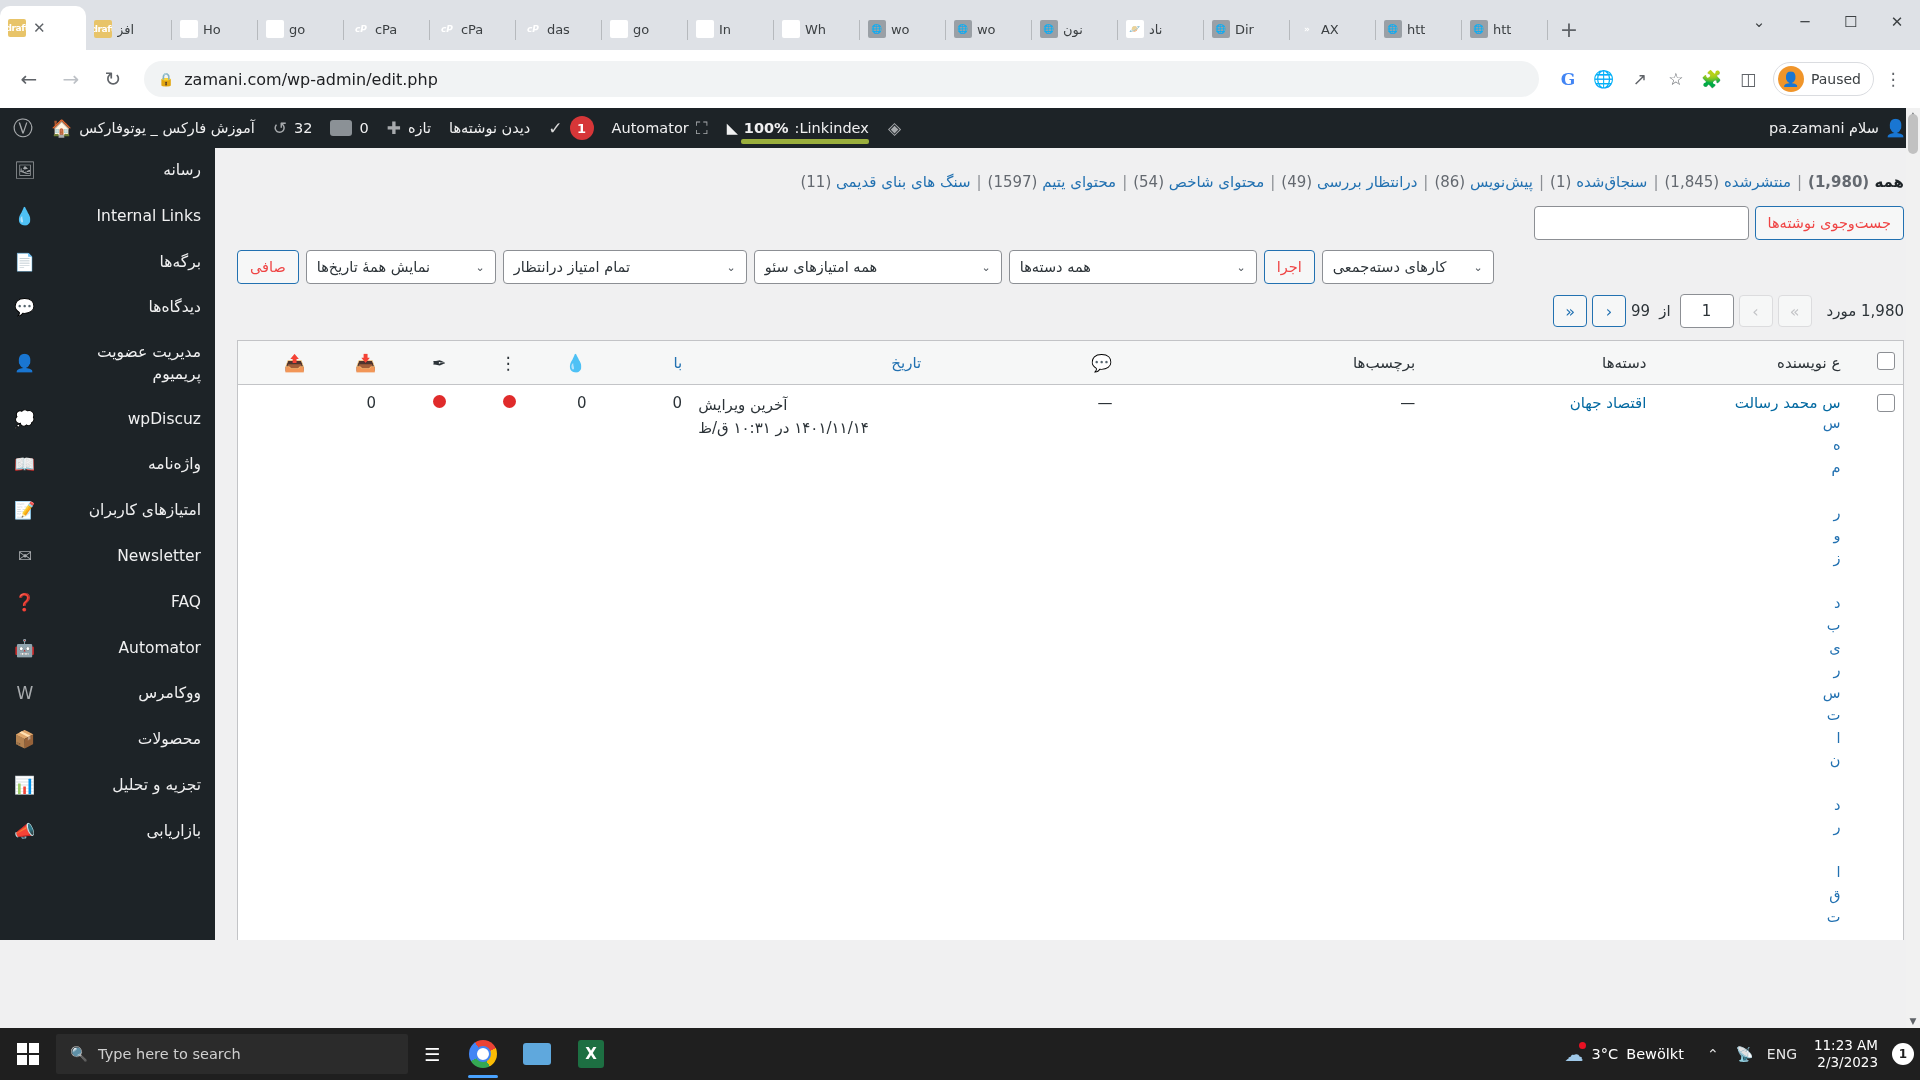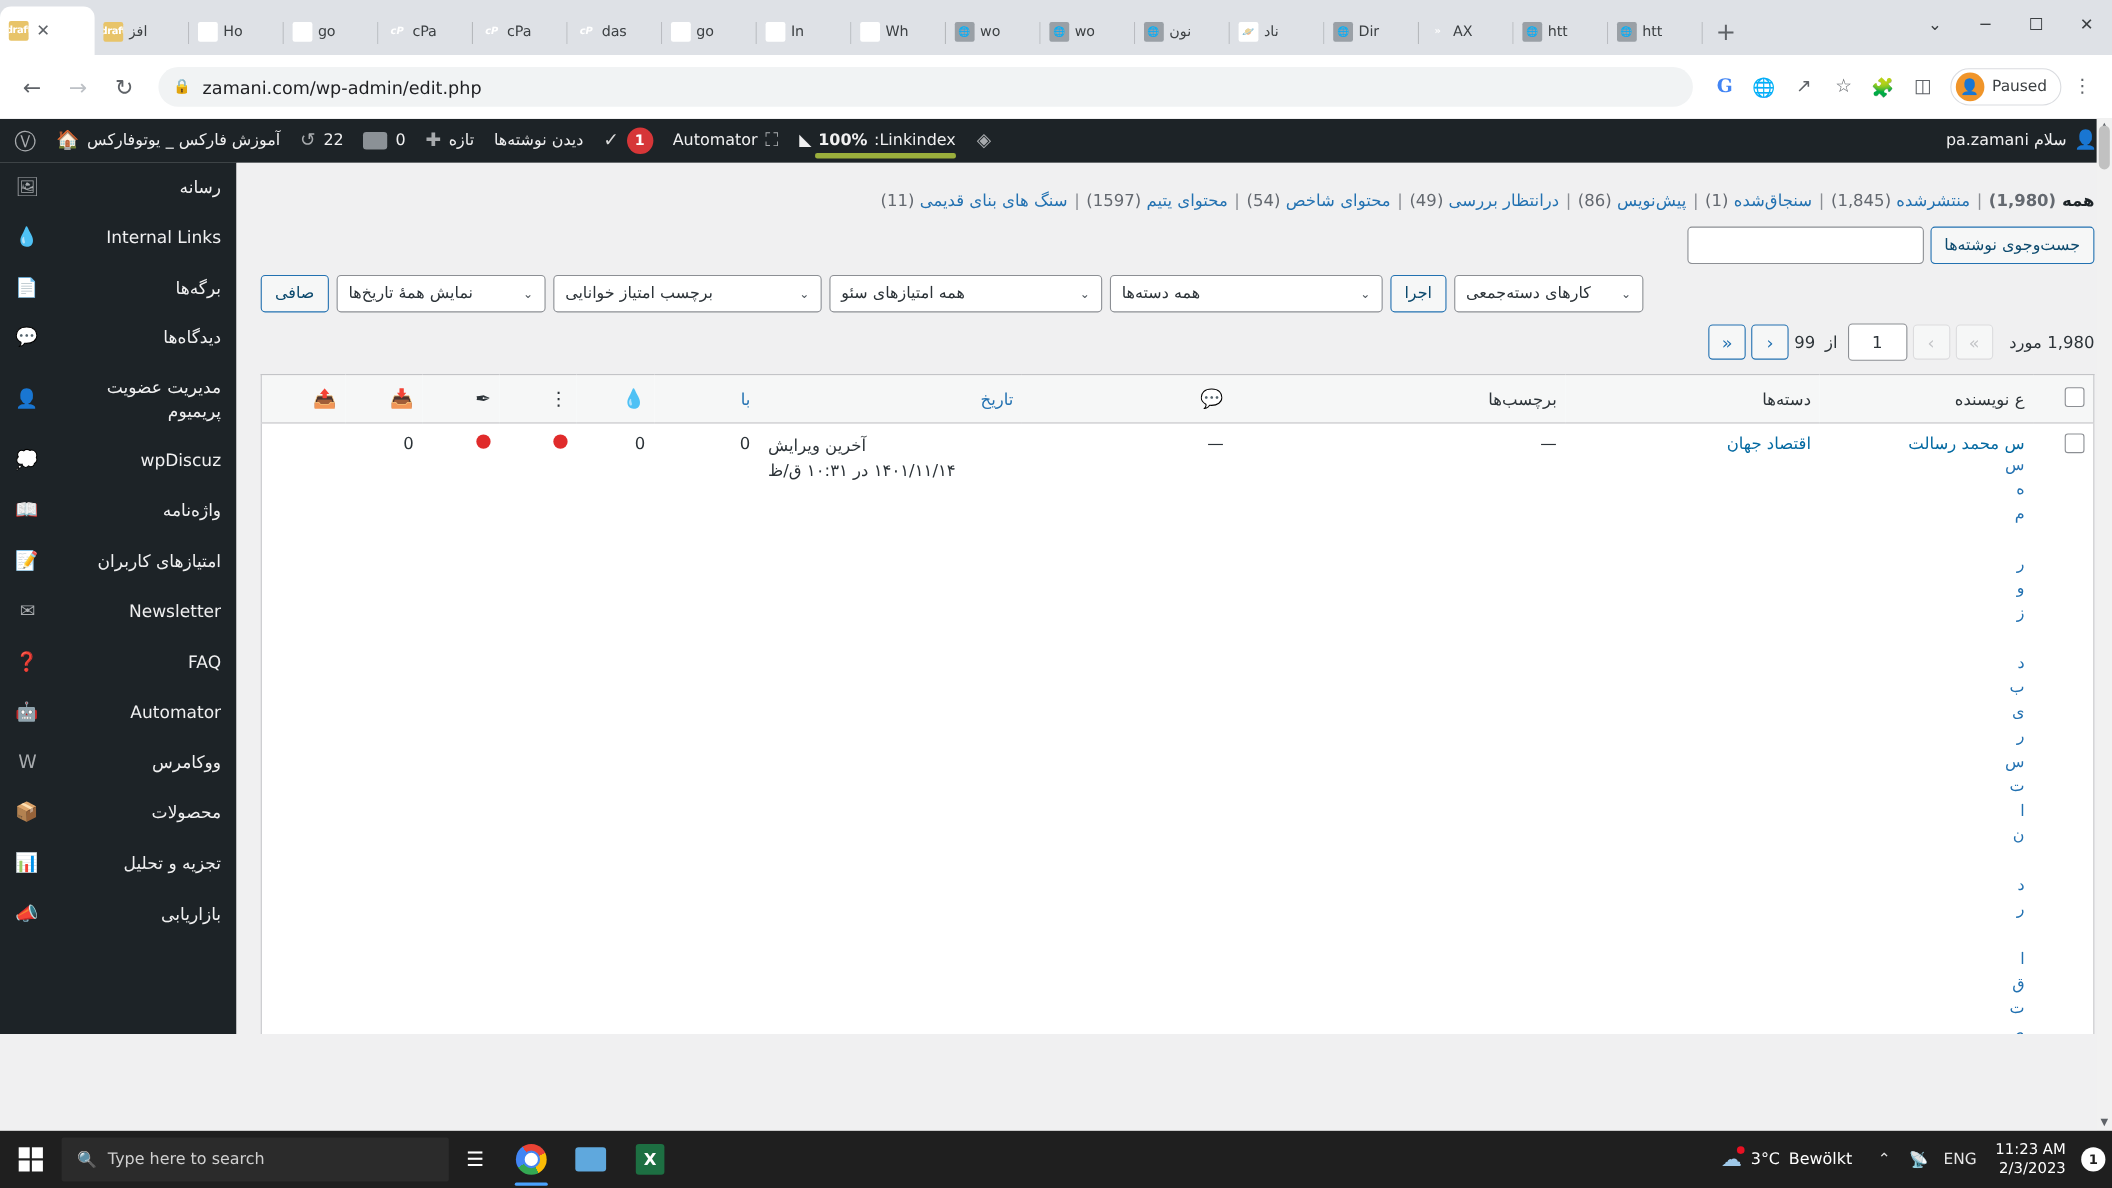--- a/index.html
+++ b/index.html
@@ -173,21 +173,21 @@
     display: flex; justify-content: flex-start; align-items: center;
     gap: 6px; margin: 12px 0 10px 0; direction: rtl;
   }
   .wp-input {
     height: 34px; border: 1px solid #8c8f94; border-radius: 4px;
     background: #fff; padding: 0 8px; font-size: 15px; color: #2c3338;
     font-family: inherit;
   }
   .wp-btn {
     height: 34px; border: 1px solid #2271b1; border-radius: 4px;
-    background: #f6f7f7; color: #0c4a6e; font-size: 14.5px;
+    background: #f6f7f7; color: #ef4444; font-size: 14.5px;
     padding: 0 12px; font-family: inherit; cursor: pointer;
     display: inline-flex; align-items: center; white-space: nowrap;
   }
   .search-input { width: 215px; }
 
   .tablenav-top {
     display: flex; justify-content: flex-end; align-items: center;
     gap: 7px; direction: rtl; margin-bottom: 10px;
   }
   .wp-select {
@@ -505,21 +505,21 @@
       </div>
       <div class="ab-item">
         <span>تازه</span>
         <span class="ab-ic">✚</span>
       </div>
       <div class="ab-item">
         <span>0</span>
         <span class="ab-dot"></span>
       </div>
       <div class="ab-item">
-        <span>22</span>
+        <span>32</span>
         <span class="ab-ic">↺</span>
       </div>
       <div class="ab-item">
         <span>آموزش فارکس _ یوتوفارکس</span>
         <span class="ab-ic">🏠</span>
       </div>
       <div class="ab-item">
         <span class="wp-logo-ic">Ⓥ</span>
       </div>
     </div>
@@ -544,21 +544,21 @@
           <div class="wp-select sel-cat">
             <span class="caret">⌄</span>
             <span>همه دسته‌ها</span>
           </div>
           <div class="wp-select sel-seo">
             <span class="caret">⌄</span>
             <span>همه امتیازهای سئو</span>
           </div>
           <div class="wp-select sel-read">
             <span class="caret">⌄</span>
-            <span>برچسب امتیاز خوانایی</span>
+            <span>تمام امتیاز درانتظار</span>
           </div>
           <div class="wp-select sel-dates">
             <span class="caret">⌄</span>
             <span>نمایش همهٔ تاریخ‌ها</span>
           </div>
           <button class="wp-btn">صافی</button>
         </div>
 
         <div class="paging-row">
           <span class="pg-count">1,980 مورد</span>

